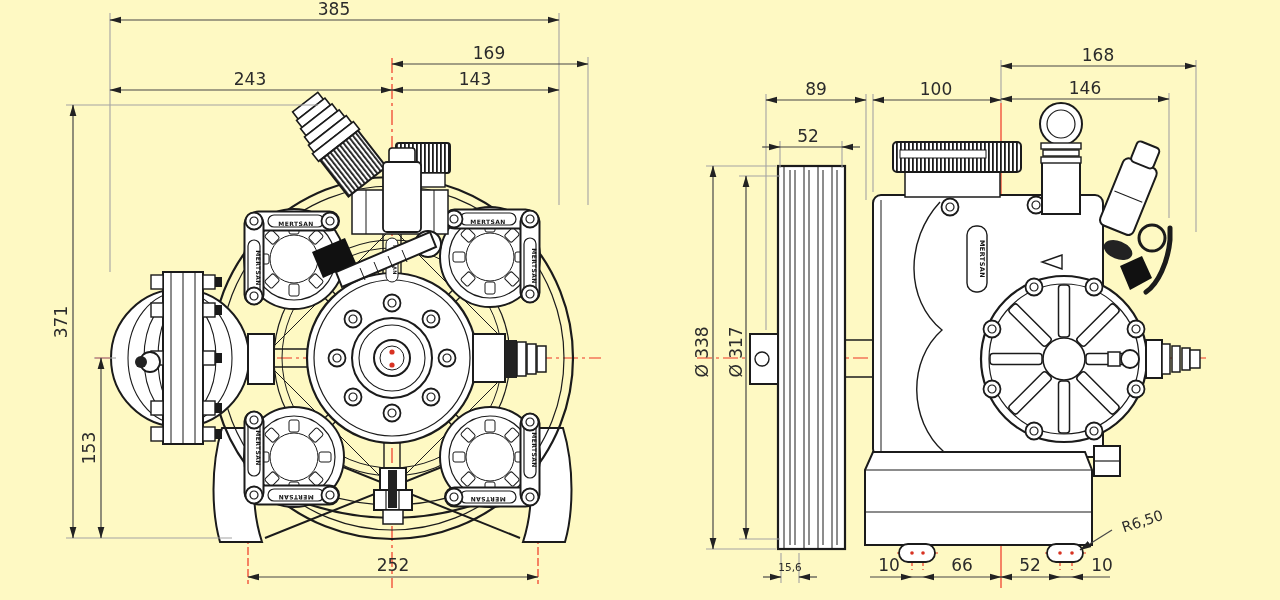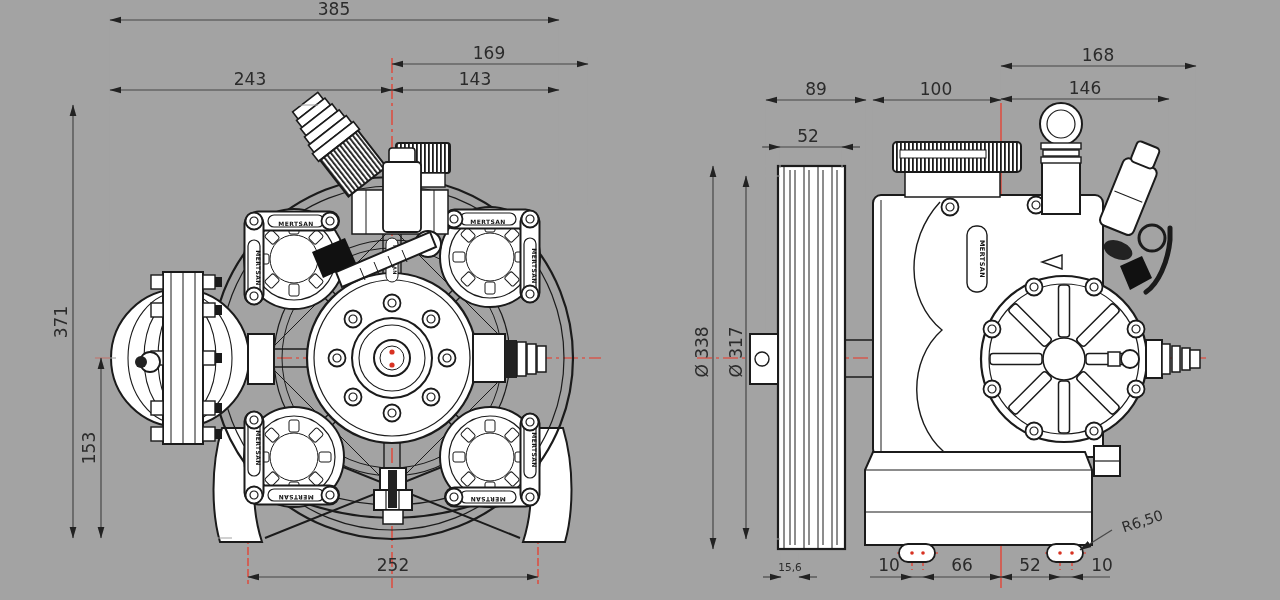--- a/index.html
+++ b/index.html
@@ -1,16 +1,16 @@
 <!DOCTYPE html>
 <html><head>
 <meta charset="utf-8">
 <style>
   html,body{margin:0;padding:0;background:#ffffff;}
-  .stage{width:1280px;height:600px;background:#a3a3a3;position:relative;overflow:hidden;
+  .stage{width:1280px;height:600px;background:#fef9c3;position:relative;overflow:hidden;
          font-family:"DejaVu Sans","Liberation Sans",sans-serif;}
   svg{display:block;}
   svg text{font-family:"DejaVu Sans","Liberation Sans",sans-serif;fill:#2b2b2b;}
   .dimtxt{font-size:17px;}
   .dimtxt-sm{font-size:10.5px;}
   .dimtxt-md{font-size:14.5px;}
   .brandtxt{font-size:6px;font-weight:bold;letter-spacing:.4px;fill:#141414;}
   .brandtxt-v{font-size:6.5px;font-weight:bold;letter-spacing:.4px;fill:#141414;}
   .ln{stroke:#1b1b1b;fill:none;}
   .lnf{stroke:#1b1b1b;fill:#ffffff;}

